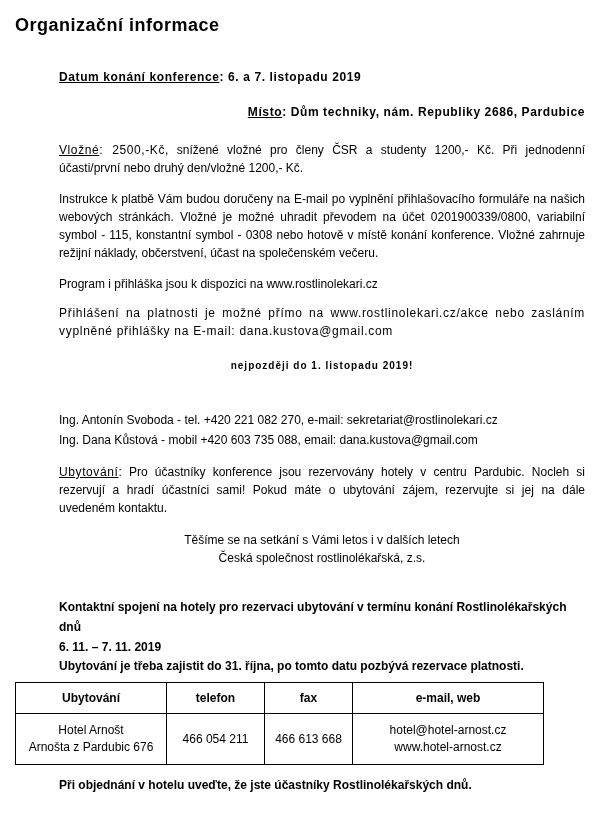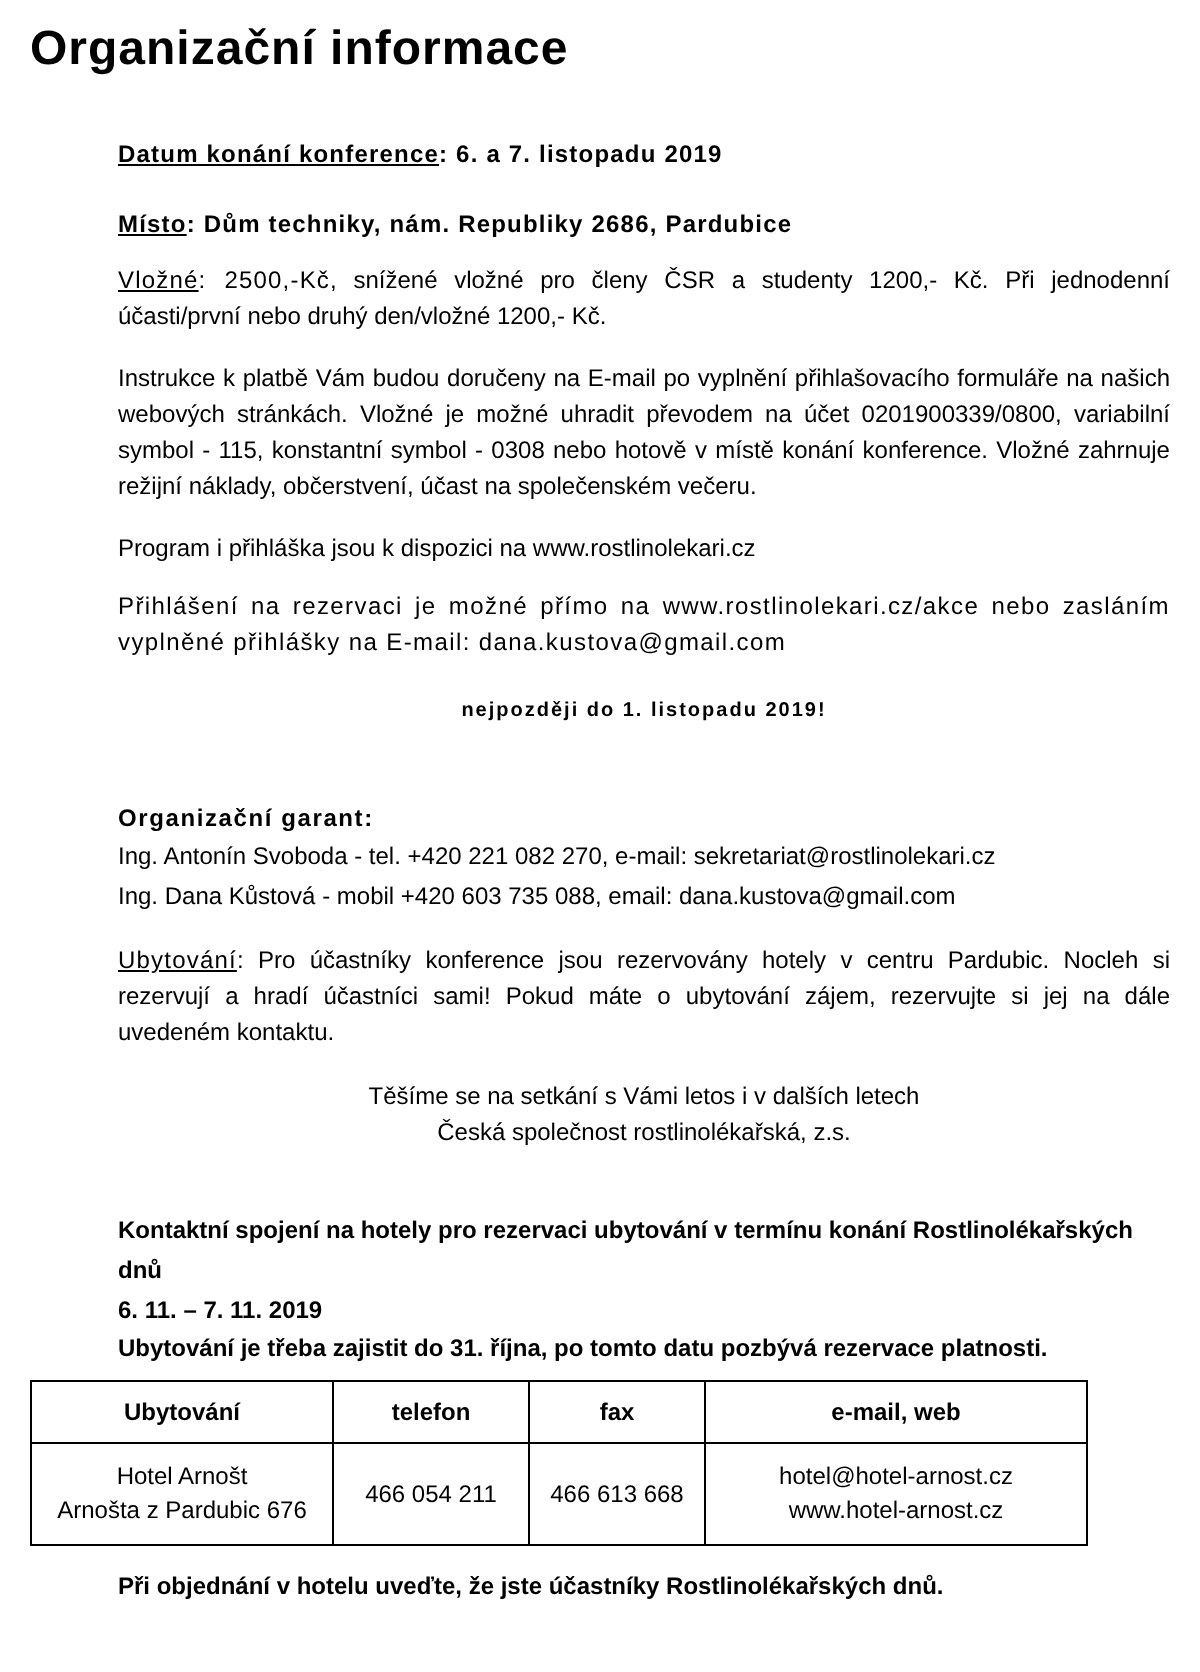--- a/index.html
+++ b/index.html
@@ -9,25 +9,25 @@
     font-family:"Liberation Sans",sans-serif;
     font-size:12px;line-height:18px;color:#000;
   }
   p{margin:0;padding-left:44px;}
   .b{font-weight:normal;}
   .u{text-decoration:underline;}
   .ls{letter-spacing:.6px;}
   .just{text-align:justify;}
   .center{text-align:center;}
   .doc-title{
-    font-size:24px;line-height:26px;font-weight:bold;letter-spacing:.5px;
+    font-size:18px;line-height:26px;font-weight:bold;letter-spacing:.5px;
     margin:0 0 30px 0;
   }
   .line-date{margin-bottom:17px;font-weight:bold;letter-spacing:.6px;}
-  .line-place{margin-bottom:10px;font-weight:bold;letter-spacing:.6px;}
+  .line-place{margin-bottom:20px;font-weight:bold;letter-spacing:.6px;text-align:right;}
   .par-fee{margin-bottom:13px;}
   .par-payment{margin-bottom:13px;}
   .line-program{margin-bottom:11px;}
   .par-registration{letter-spacing:.7px;margin-bottom:16px;}
   .deadline{
     font-size:10px;line-height:20px;font-weight:bold;letter-spacing:1px;
     margin-bottom:34px;
   }
   .garant-heading{font-weight:bold;letter-spacing:.8px;}
   .contact-line{line-height:20px;}
@@ -56,26 +56,25 @@
 <p class="line-date"><span class="u">Datum konání konference</span><span>: </span><span>6. a 7. listopadu 2019</span></p>
 
 <p class="line-place"><span class="u">Místo</span><span>: </span><span>Dům techniky, nám. Republiky 2686, Pardubice</span></p>
 
 <p class="par-fee just"><span class="b u ls">Vložné</span><span class="b ls">: </span><span class="b ls">2500,-Kč</span><span>, snížené vložné pro členy ČSR a studenty </span><span class="b">1200,- Kč.</span><span> Při jednodenní účasti/první nebo druhý den/vložné </span><span class="b">1200,- Kč.</span></p>
 
 <p class="par-payment just"><span>Instrukce k platbě Vám budou doručeny na E-mail po vyplnění přihlašovacího formuláře na našich webových stránkách. </span><span class="b">Vložné je možné uhradit převodem</span><span> na účet 0201900339/0800, variabilní symbol - 115, konstantní symbol - 0308 </span><span class="b">nebo hotově v místě konání konference</span><span>. Vložné zahrnuje režijní náklady, občerstvení, účast na společenském večeru.</span></p>
 
 <p class="line-program"><span>Program i přihláška jsou k dispozici na </span><span class="b">www.rostlinolekari.cz</span></p>
 
-<p class="par-registration just"><span class="b">Přihlášení na rezervaci</span><span> je možné přímo na www.rostlinolekari.cz/akce nebo zasláním vyplněné přihlášky na E-mail: dana.kustova@gmail.com</span></p>
+<p class="par-registration just"><span class="b">Přihlášení na platnosti</span><span> je možné přímo na www.rostlinolekari.cz/akce nebo zasláním vyplněné přihlášky na E-mail: dana.kustova@gmail.com</span></p>
 
 <p class="deadline center">nejpozději do 1. listopadu 2019!</p>
 
 <div class="garant-block">
-  <p class="garant-heading">Organizační garant:</p>
   <p class="contact-line">Ing. Antonín Svoboda - tel. +420 221 082 270, e-mail: sekretariat@rostlinolekari.cz</p>
   <p class="contact-line">Ing. Dana Kůstová - mobil +420 603 735 088, email: dana.kustova@gmail.com</p>
 </div>
 
 <p class="par-accommodation just"><span class="b u ls">Ubytování</span><span class="b">: </span><span>Pro účastníky konference jsou rezervovány hotely v centru Pardubic. Nocleh si rezervují a hradí účastníci sami! Pokud máte o ubytování zájem, rezervujte si jej na dále uvedeném kontaktu.</span></p>
 
 <p class="closing-1 center">Těšíme se na setkání s Vámi letos i v dalších letech</p>
 <p class="closing-2 center">Česká společnost rostlinolékařská, z.s.</p>
 
 <p class="hotels-intro"><span>Kontaktní spojení na hotely pro rezervaci ubytování v termínu konání Rostlinolékařských dnů</span><br><span>6. 11. – 7. 11. 2019</span></p>

